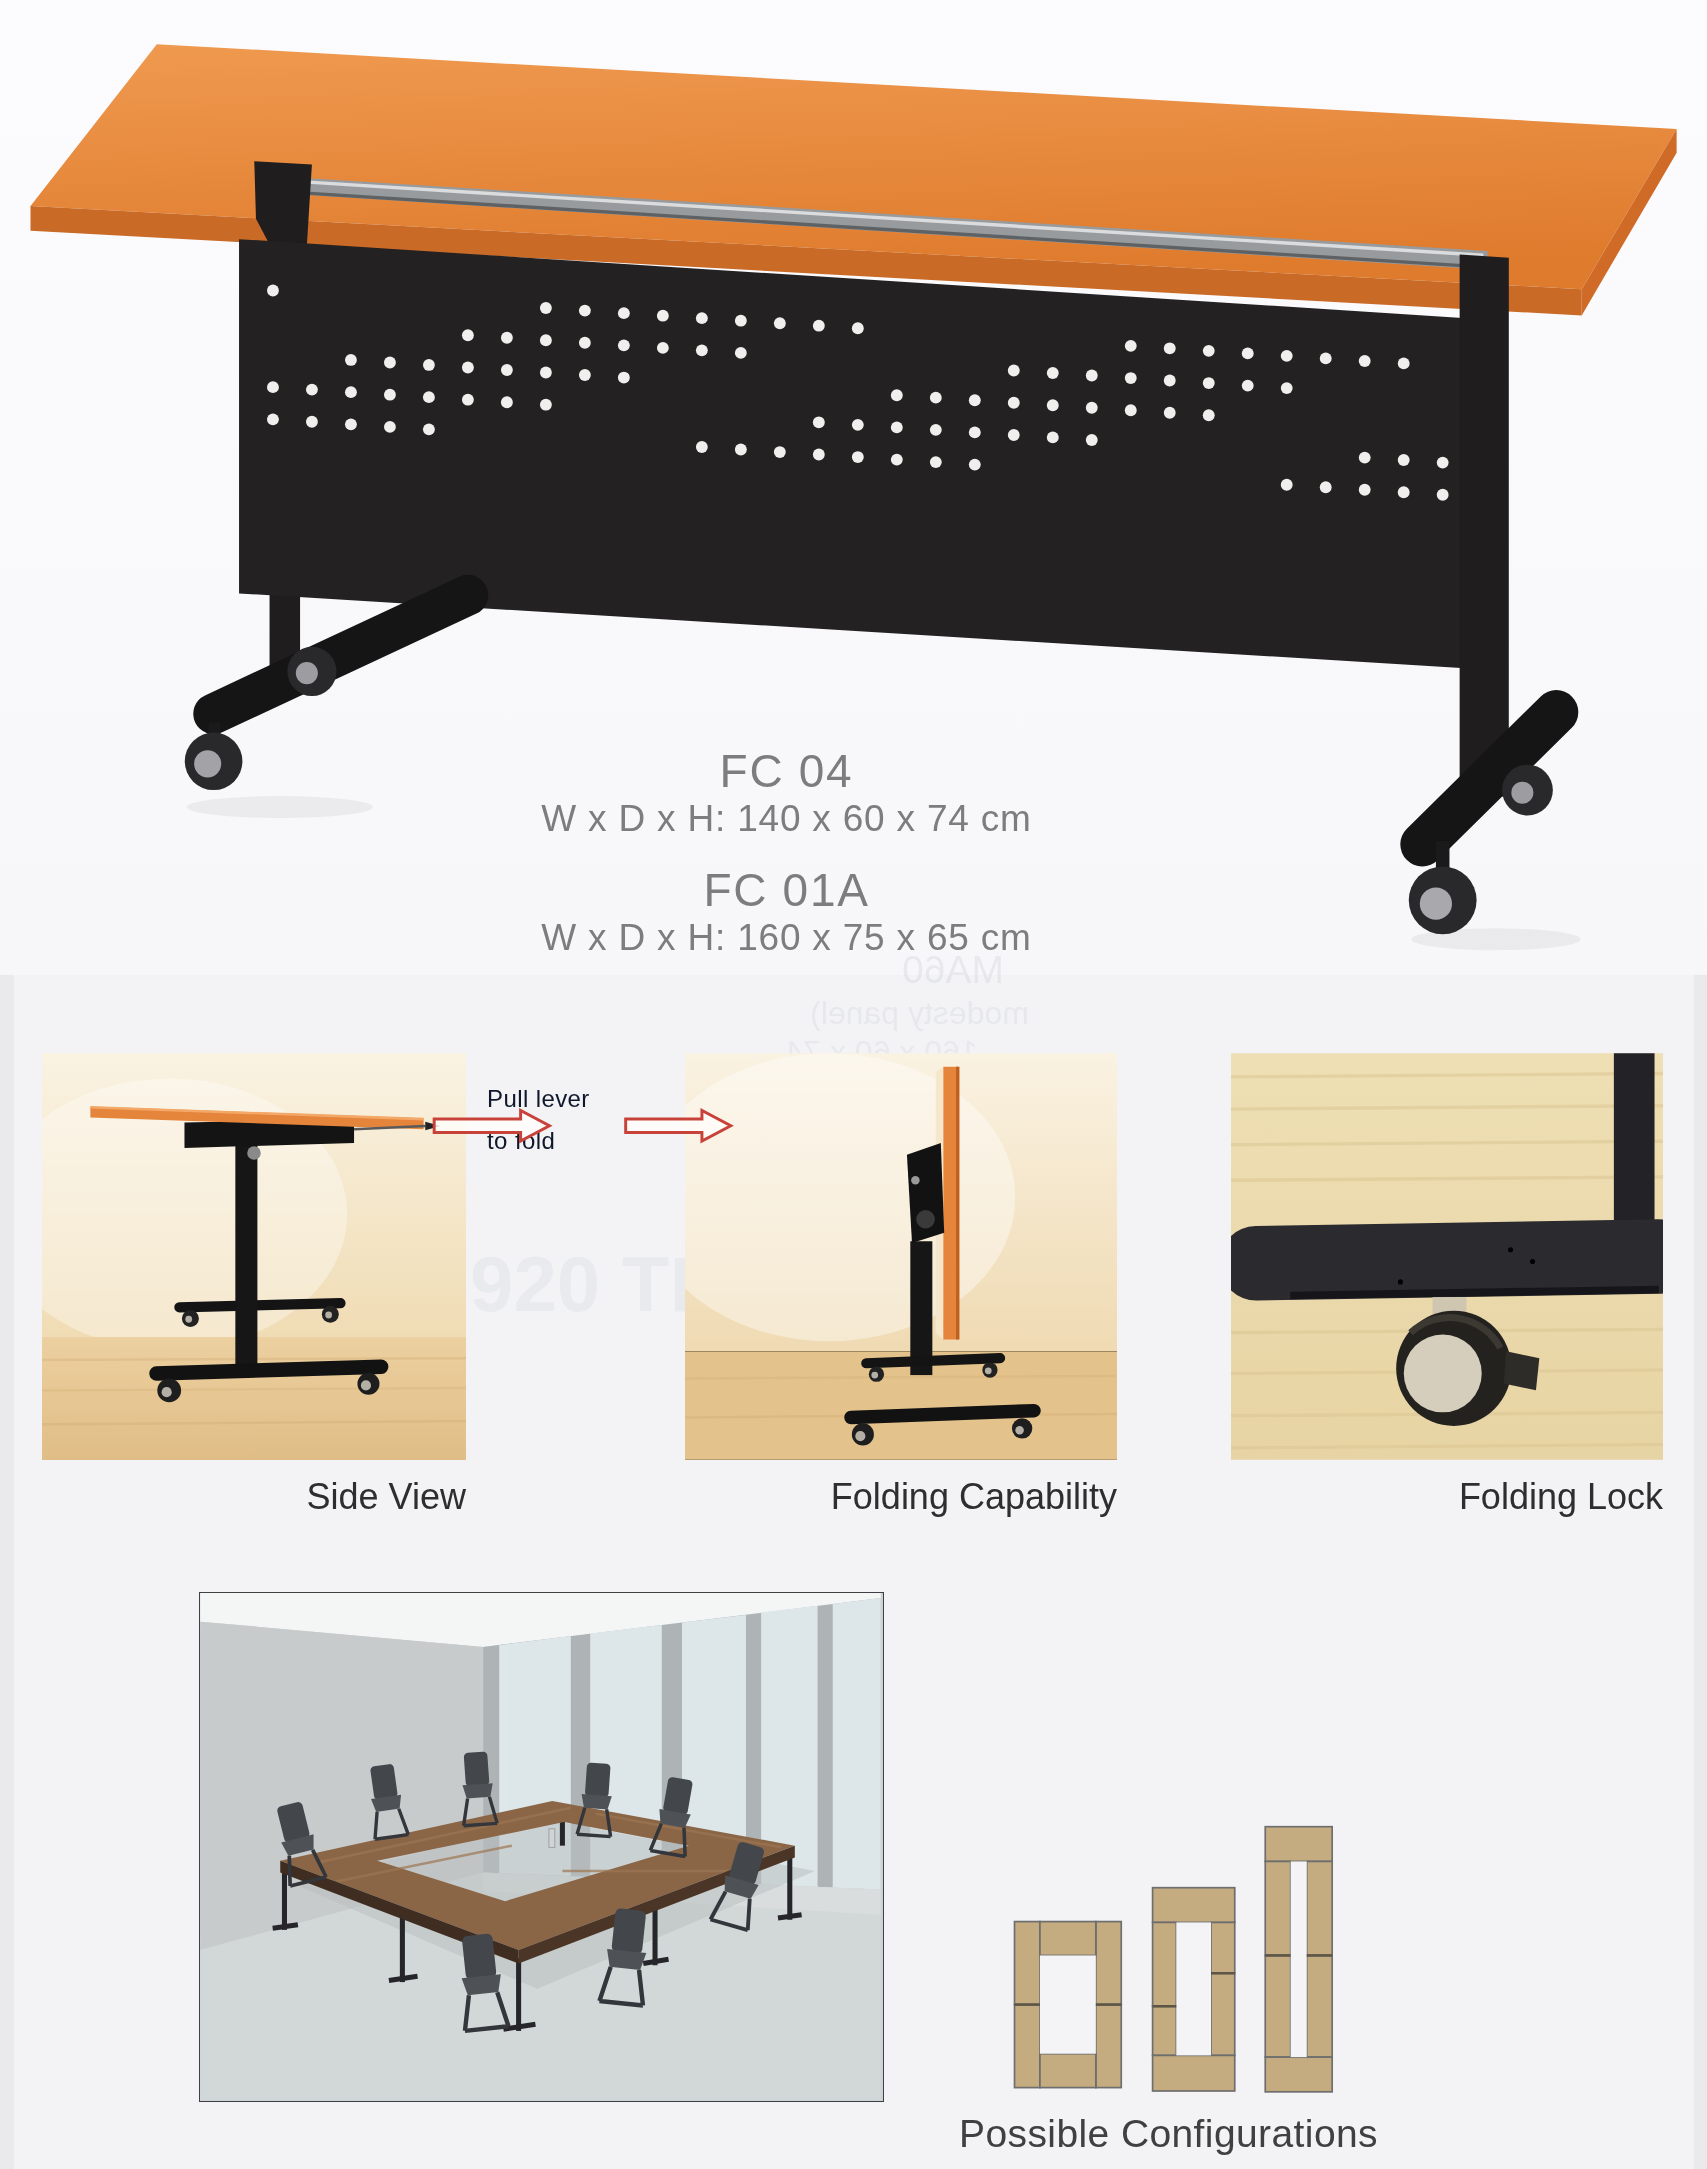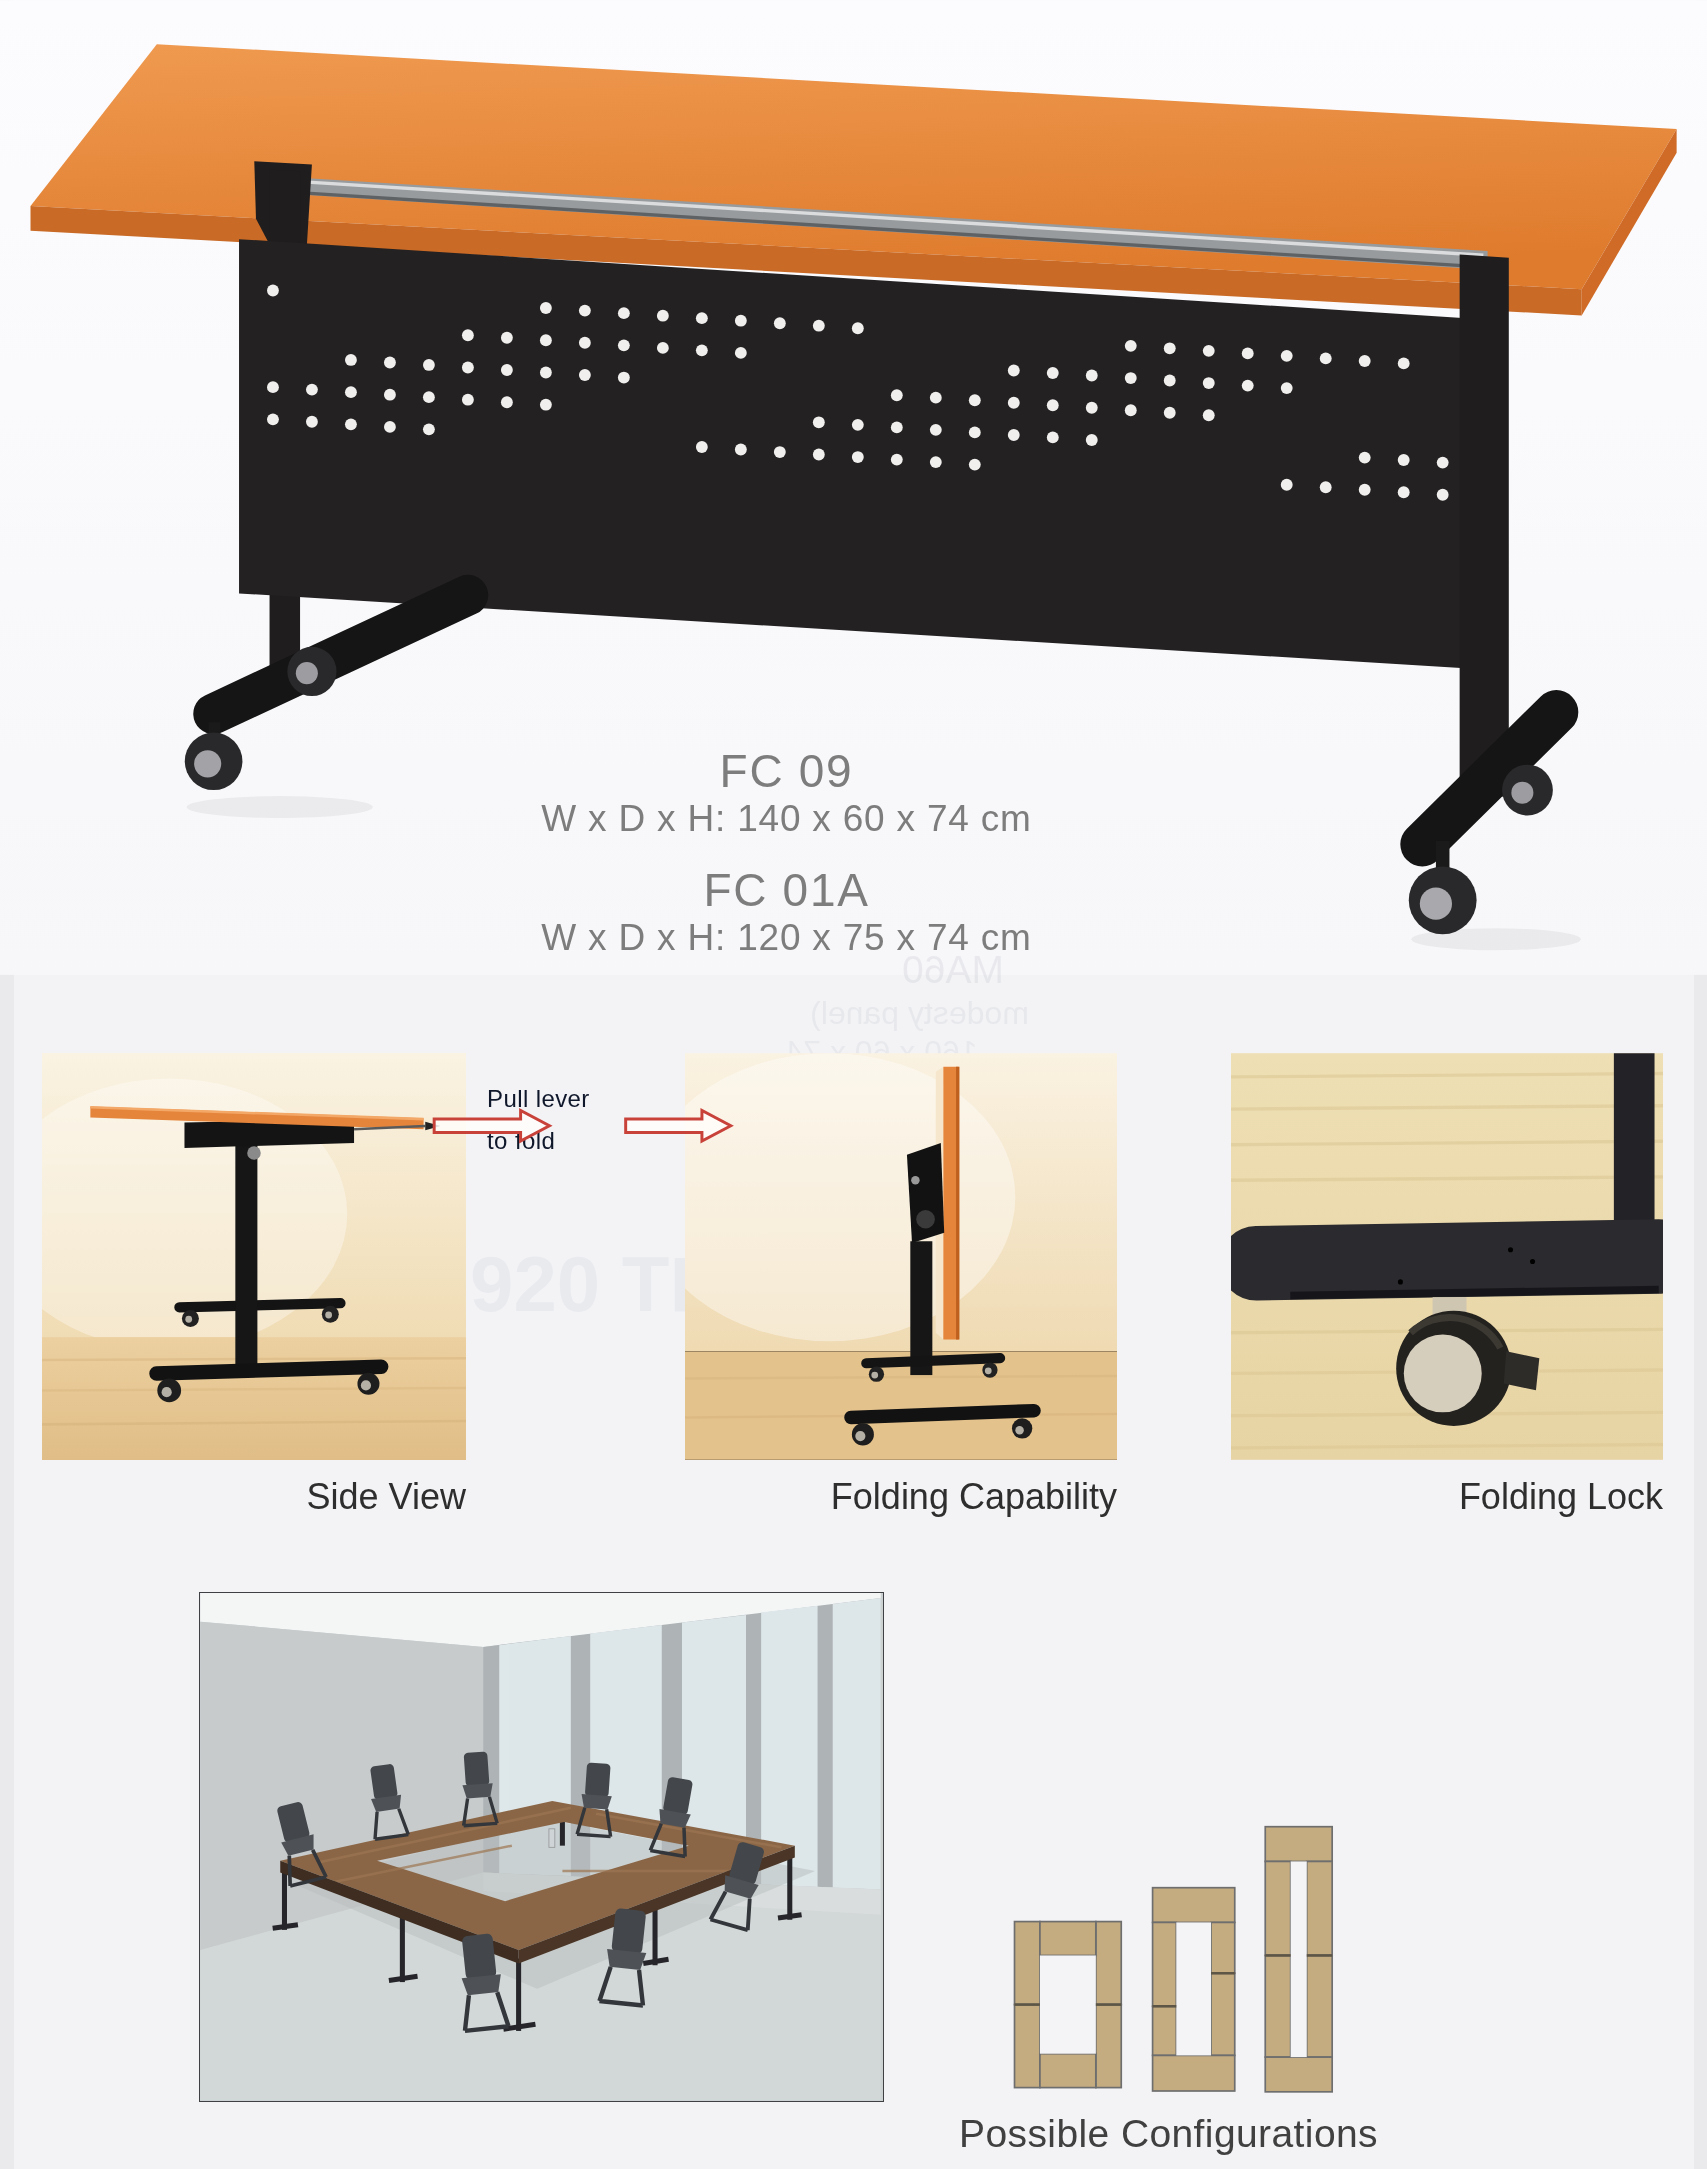--- a/index.html
+++ b/index.html
@@ -177,24 +177,24 @@
         <circle cx="1796" cy="935" r="13" fill="#9d9da1"></circle>
     </g>
     <rect x="1694" y="992" width="16" height="38" fill="#1a1a1a"></rect>
     <g>
       <circle cx="1702" cy="1062" r="40" fill="#29292b"></circle>
         <circle cx="1694" cy="1066" r="19" fill="#a9a9ad"></circle>
     </g>
   </g>
 </svg>
 
-<div class="abs spec-line spec-name" style="top:744px">FC 09</div>
+<div class="abs spec-line spec-name" style="top:744px">FC 04</div>
 <div class="abs spec-line spec-dims" style="top:798px">W x D x H: 140 x 60 x 74 cm</div>
 <div class="abs spec-line spec-name" style="top:863px">FC 01A</div>
-<div class="abs spec-line spec-dims" style="top:917px">W x D x H: 120 x 75 x 74 cm</div>
+<div class="abs spec-line spec-dims" style="top:917px">W x D x H: 160 x 75 x 65 cm</div>
 
 <div class="abs ghost mirrored" style="left:881px;top:948px;width:144px;font-size:39px;opacity:.13;text-align:center">MA60</div>
 <div class="abs ghost mirrored" style="left:805px;top:995px;width:229px;font-size:32px;opacity:.11;text-align:center">modesty panel)</div>
 <div class="abs ghost mirrored" style="left:780px;top:1034px;width:203px;font-size:32px;opacity:.10;text-align:center">160 x 60 x 74</div>
 <div class="abs ghost" style="left:470px;top:1239px;width:229px;font-size:78px;font-weight:bold;opacity:.07;color:#6e7f8e;text-align:center">920 TR</div>
 
 <div class="abs photo" style="left:42px;top:1053px;width:424px;height:407px">
   <svg width="424" height="407" viewBox="0 0 500 480">
     <defs>
       <linearGradient id="wall1" x1="0" y1="0" x2="0" y2="1">

